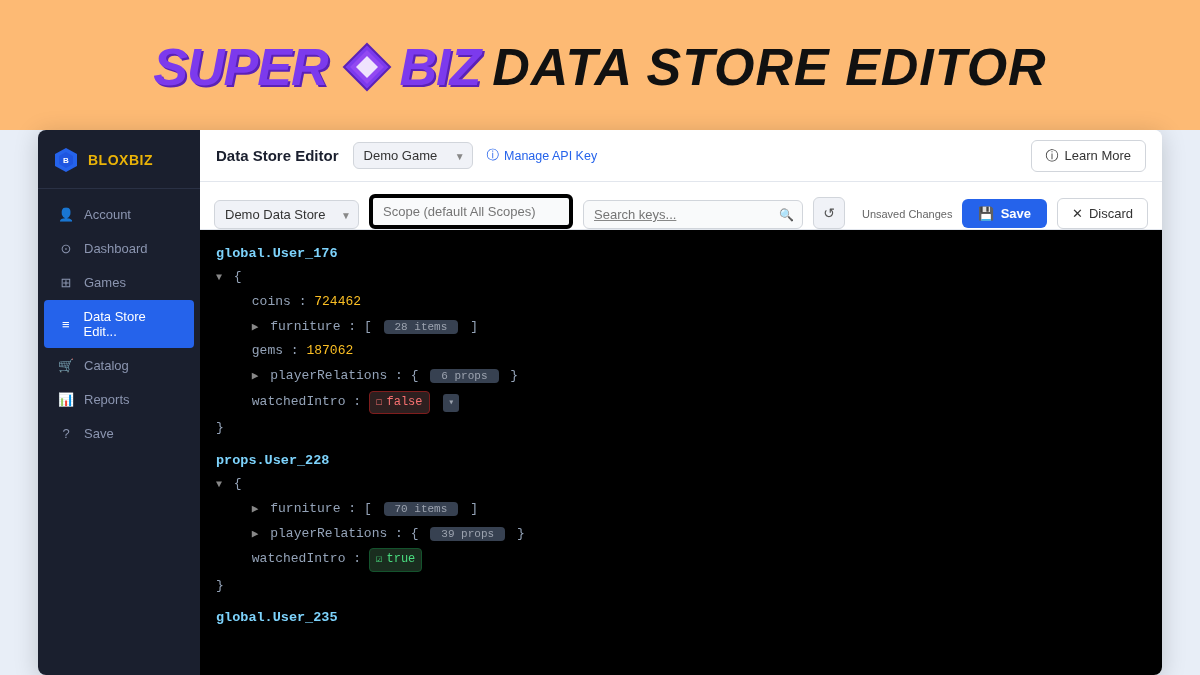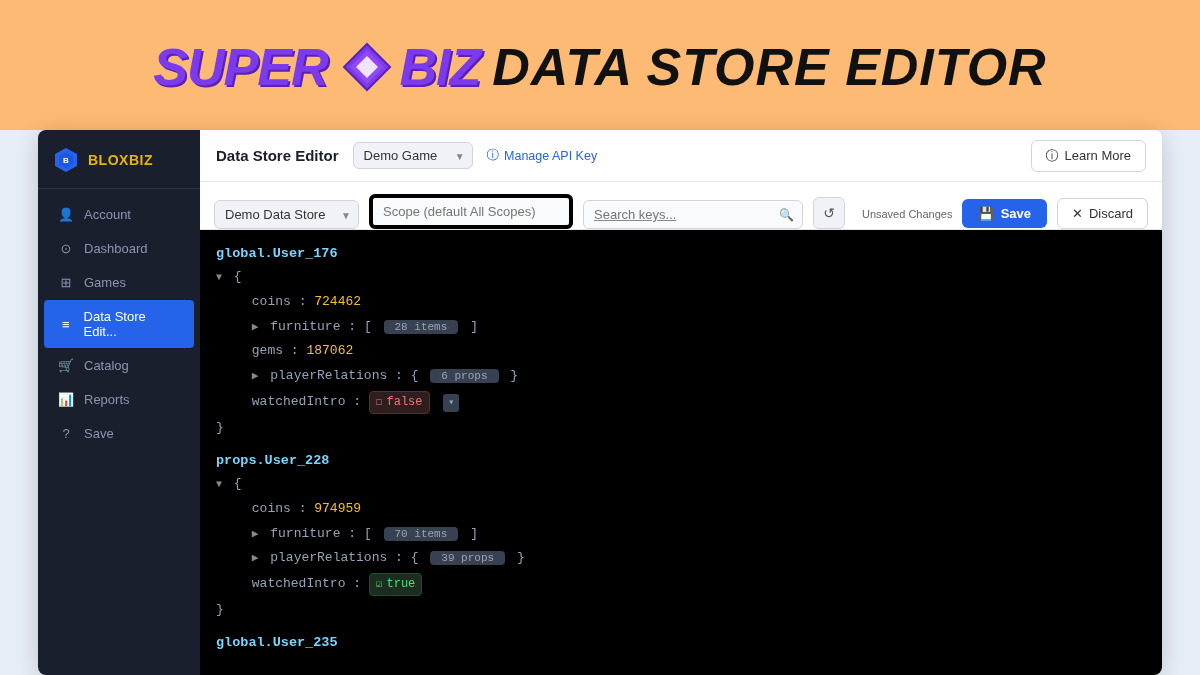--- a/index.html
+++ b/index.html
@@ -511,26 +511,20 @@
 
       <div class="separator"></div>
 
       <div class="entry-key">props.User_228</div>
       <div class="entry-line">
         <span class="expand-arrow">▼</span>
         <span class="brace">{</span>
       </div>
       <div class="entry-line">
         <span class="indent"></span>
-        <span class="prop-name">coins</span>
-        <span class="prop-colon"> : </span>
-        <span class="prop-num">974959</span>
-      </div>
-      <div class="entry-line">
-        <span class="indent"></span>
         <span class="prop-arrow">▶</span>
         <span class="prop-name">furniture</span>
         <span class="prop-colon"> : [</span>
         <span class="bracket-badge">70 items</span>
         <span class="brace">]</span>
       </div>
       <div class="entry-line">
         <span class="indent"></span>
         <span class="prop-arrow">▶</span>
         <span class="prop-name">playerRelations</span>

